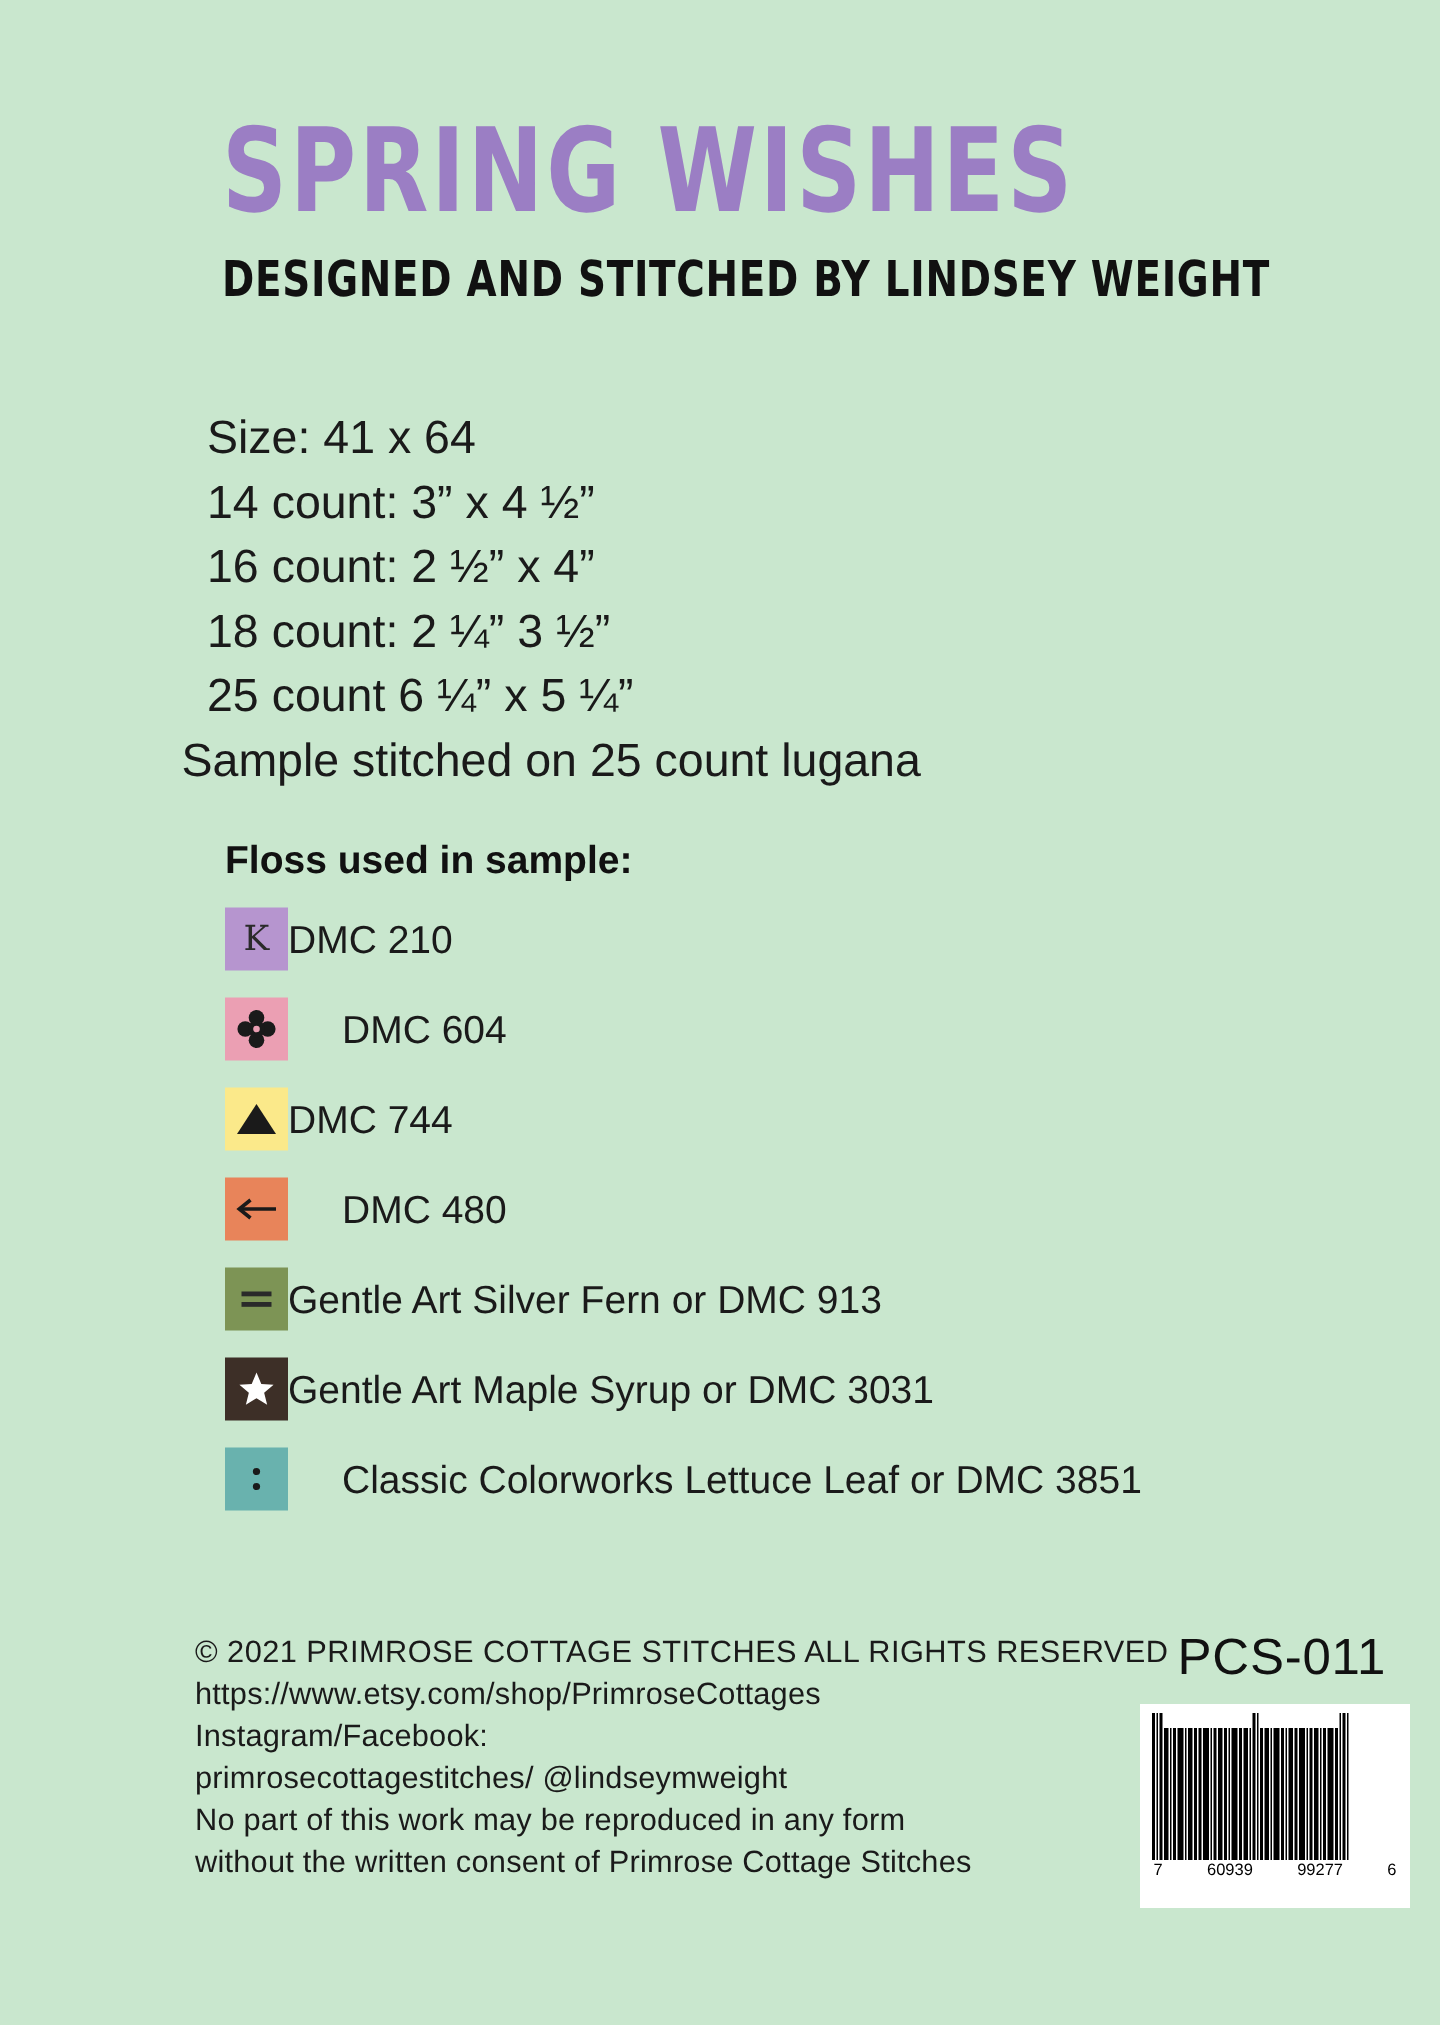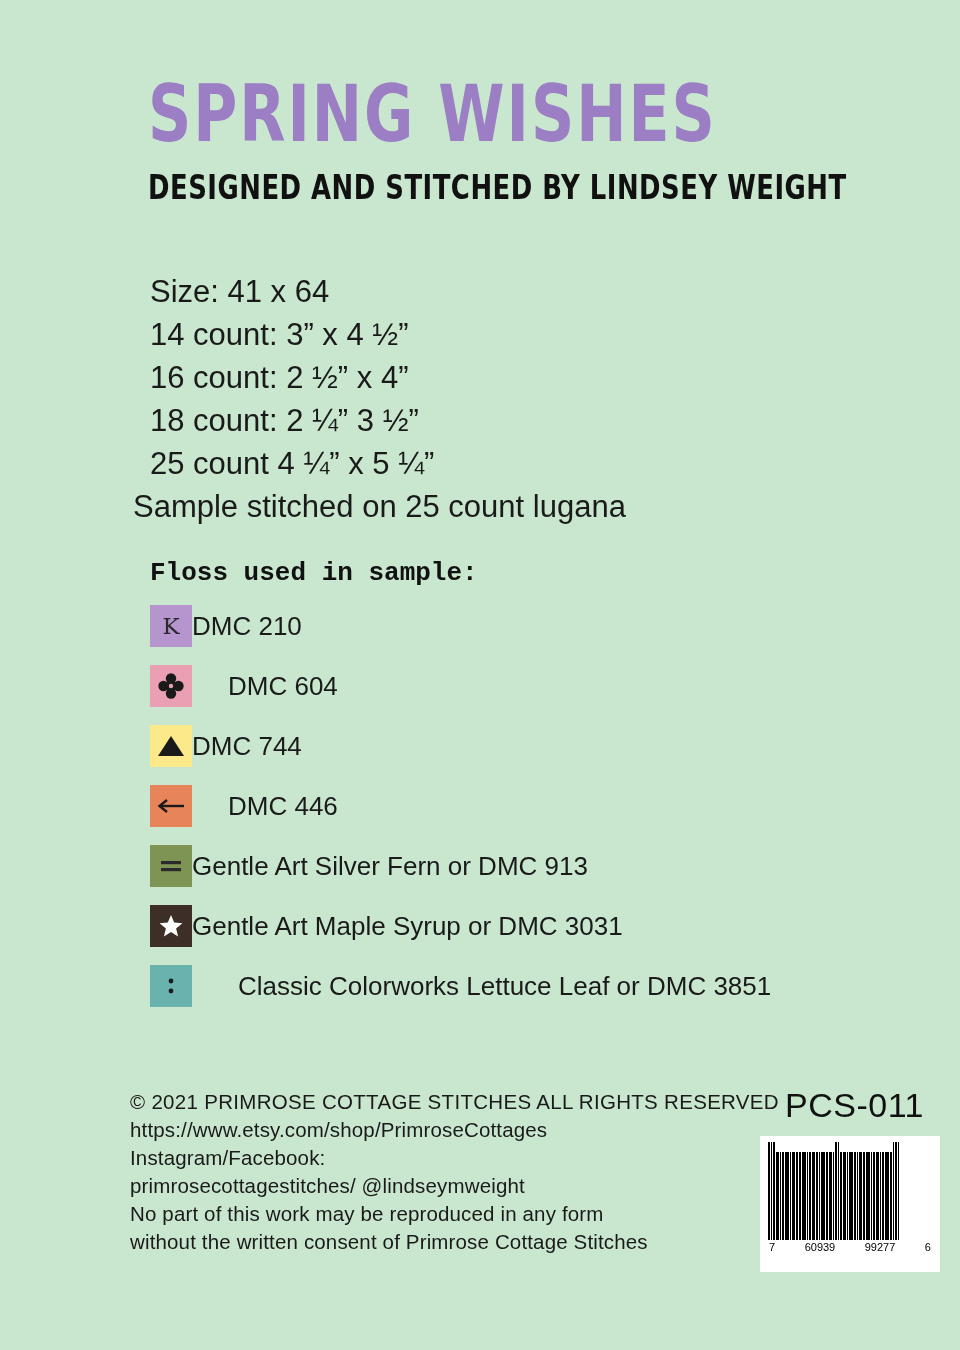--- a/index.html
+++ b/index.html
@@ -45,21 +45,21 @@
     letter-spacing: 0.5px;
     color: #111111;
     transform: scaleY(1.22) scaleX(0.96);
     transform-origin: left top;
     white-space: nowrap;
   }
 
   
   .specs {
     position: absolute;
-    left: 150px;
+    left: 138px;
     top: 270px;
     width: 700px;
   }
   .spec-line {
     font-family: "Liberation Sans", sans-serif;
     font-size: 31px;
     line-height: 43px;
     color: #1a1a1a;
     white-space: nowrap;
   }
@@ -68,21 +68,20 @@
   }
 
   
   .floss-heading {
     position: absolute;
     left: 150px;
     top: 558px;
     font-size: 26px;
     font-weight: 700;
     color: #111111;
-    font-family: Liberation Mono, monospace;
   }
   .floss-list {
     position: absolute;
     left: 150px;
     top: 596px;
     width: 760px;
   }
   .floss-row {
     display: flex;
     align-items: center;
@@ -100,21 +99,21 @@
     font-family: "DejaVu Sans", sans-serif;
   }
   .swatch svg { display: block; }
   .floss-label {
     font-size: 26px;
     color: #1a1a1a;
     white-space: nowrap;
   }
   .pad-1 { }
   .pad-2 { margin-left: 36px; }
-  .pad-3 { margin-left: 46px; }
+  .pad-3 { margin-left: 36px; }
 
   
   .footer {
     position: absolute;
     left: 130px;
     top: 1088px;
     width: 660px;
   }
   .footer-line {
     font-size: 20.5px;
@@ -172,21 +171,21 @@
 <div id="page">
 
   <div class="title">SPRING WISHES</div>
   <div class="subtitle">DESIGNED AND STITCHED  BY LINDSEY WEIGHT</div>
 
   <div class="specs">
     <div class="spec-line">Size: 41 x 64</div>
     <div class="spec-line">14 count: 3” x 4 ½”</div>
     <div class="spec-line">16 count: 2 ½” x 4”</div>
     <div class="spec-line">18 count: 2 ¼” 3 ½”</div>
-    <div class="spec-line">25 count 4 ¼” x 5 ¼”</div>
+    <div class="spec-line">25 count 6 ¼” x 5 ¼”</div>
     <div class="spec-line wide">Sample stitched on 25 count lugana</div>
   </div>
 
   <div class="floss-heading">Floss used in sample:</div>
 
   <div class="floss-list">
 
     <div class="floss-row">
       <div class="swatch" style="background:#b695cf;">
         <span style="font-size:23px;color:#2a2a2a;font-family:'DejaVu Serif',serif;">K</span>
@@ -217,21 +216,21 @@
       <div class="floss-label pad-1">DMC 744</div>
     </div>
 
     <div class="floss-row">
       <div class="swatch" style="background:#e8845a;">
         <svg width="30" height="20" viewBox="0 0 30 20" aria-hidden="true">
           <line x1="28" y1="10" x2="4" y2="10" stroke="#1a1a1a" stroke-width="2.4"></line>
           <polyline points="11,4 3.5,10 11,16" fill="none" stroke="#1a1a1a" stroke-width="2.4"></polyline>
         </svg>
       </div>
-      <div class="floss-label pad-2">DMC 446</div>
+      <div class="floss-label pad-2">DMC 480</div>
     </div>
 
     <div class="floss-row">
       <div class="swatch" style="background:#7d9455;">
         <svg width="24" height="16" viewBox="0 0 24 16" aria-hidden="true">
           <rect x="2" y="3" width="20" height="3.2" fill="#2a2a2a"></rect>
           <rect x="2" y="10" width="20" height="3.2" fill="#2a2a2a"></rect>
         </svg>
       </div>
       <div class="floss-label pad-1">Gentle Art Silver Fern or DMC 913</div>

